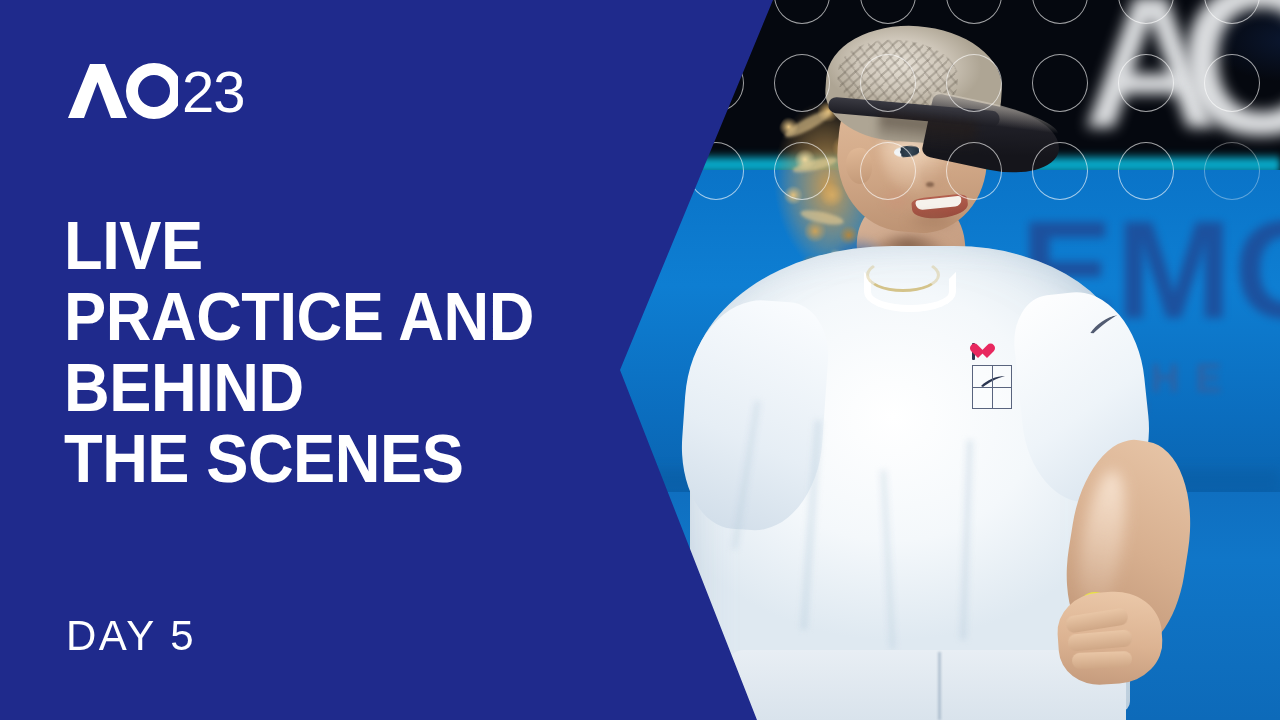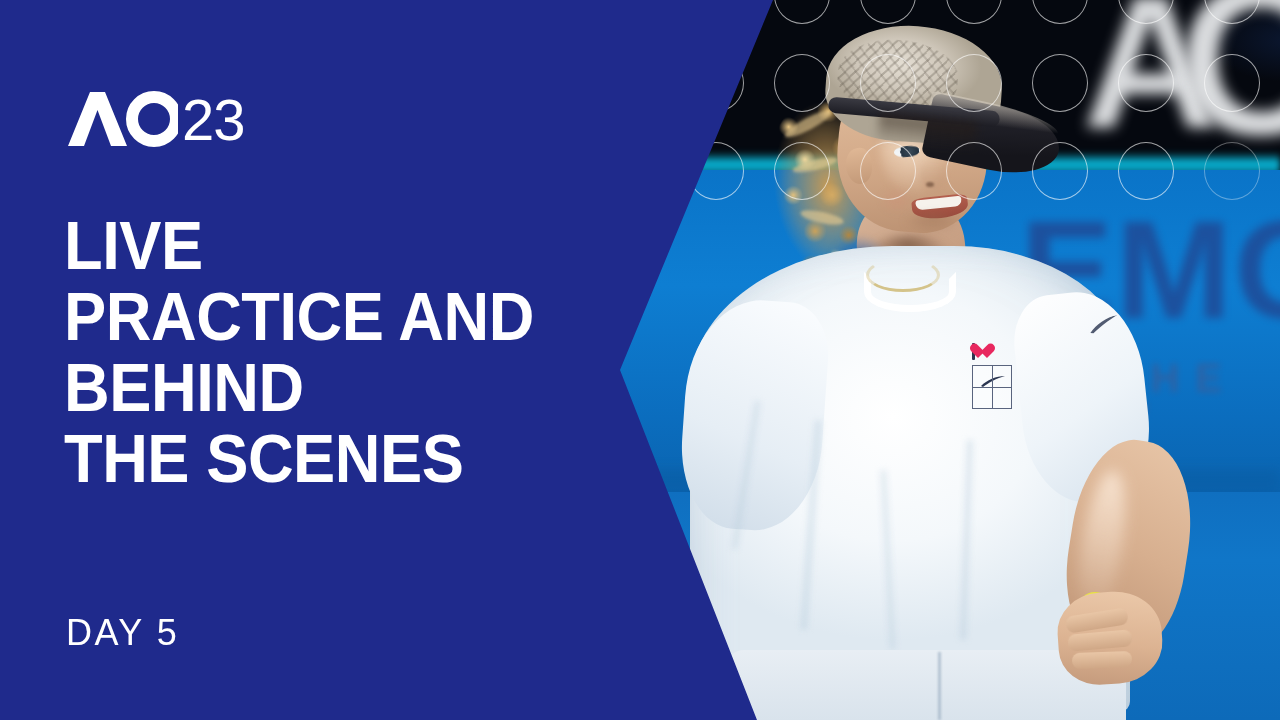--- a/index.html
+++ b/index.html
@@ -404,21 +404,21 @@
     background:#1f2a8c;
     clip-path:polygon(0 0, 773px 0, 620px 370px, 757px 720px, 0 720px);
   }
 
   
   .content { position:absolute; inset:0; }
 
   .logo-row {
     position:absolute;
     left:66px; top:62px;
-    display:flex; align-items:center; gap:0;margin-top:28px;
+    display:flex; align-items:center; gap:0;
   }
   .ao-mark { display:flex; align-items:center; }
   .ao-mark svg { display:block; }
   .ao-year {
     color:#ffffff;
     font-family:"Liberation Sans", sans-serif;
     font-size:58px;
     font-weight:400;
     letter-spacing:-1px;
     line-height:1;
@@ -455,21 +455,21 @@
     transform-origin:left top;
     text-transform:uppercase;
   }
   .headline span { display:block; white-space:nowrap; }
 
   .day-label {
     position:absolute;
     left:66px; top:612px;
     color:#ffffff;
     font-family:"Liberation Sans", sans-serif;
-    font-size:36px;
+    font-size:42px;
     font-weight:400;
     letter-spacing:2.5px;
     text-transform:uppercase;
   }
 </style>
 </head>
 <body>
 
 <div id="stage">
 

